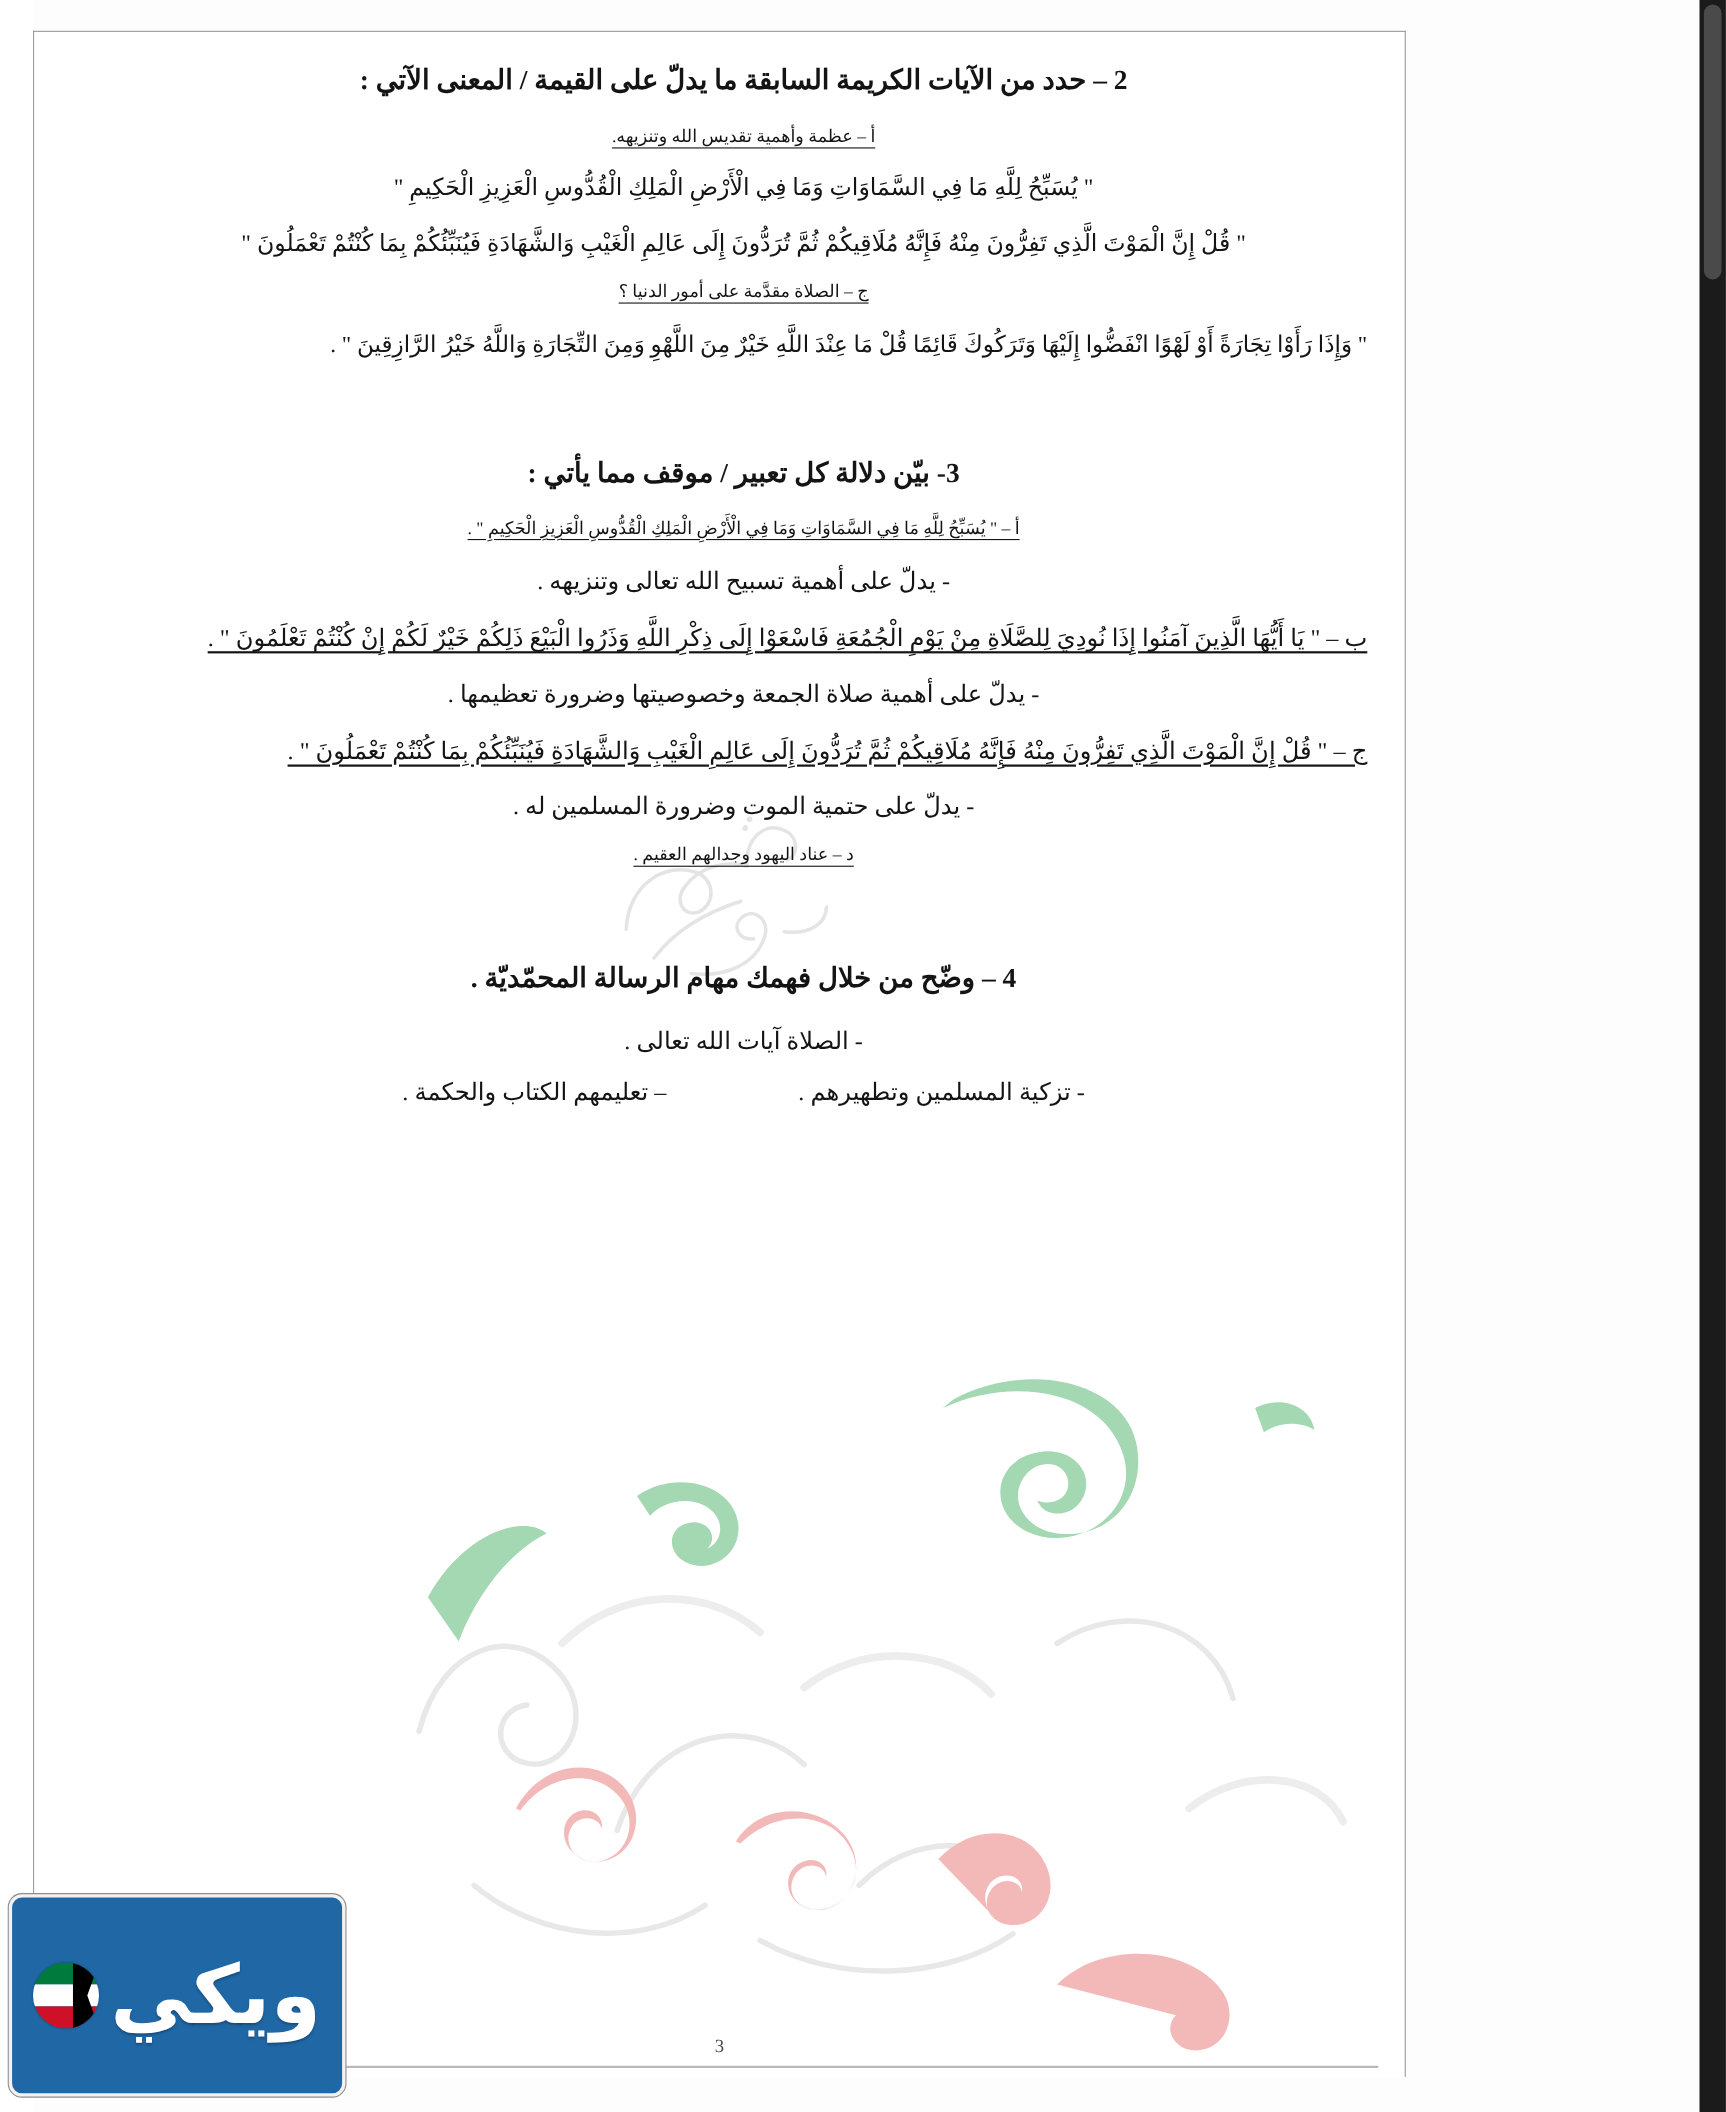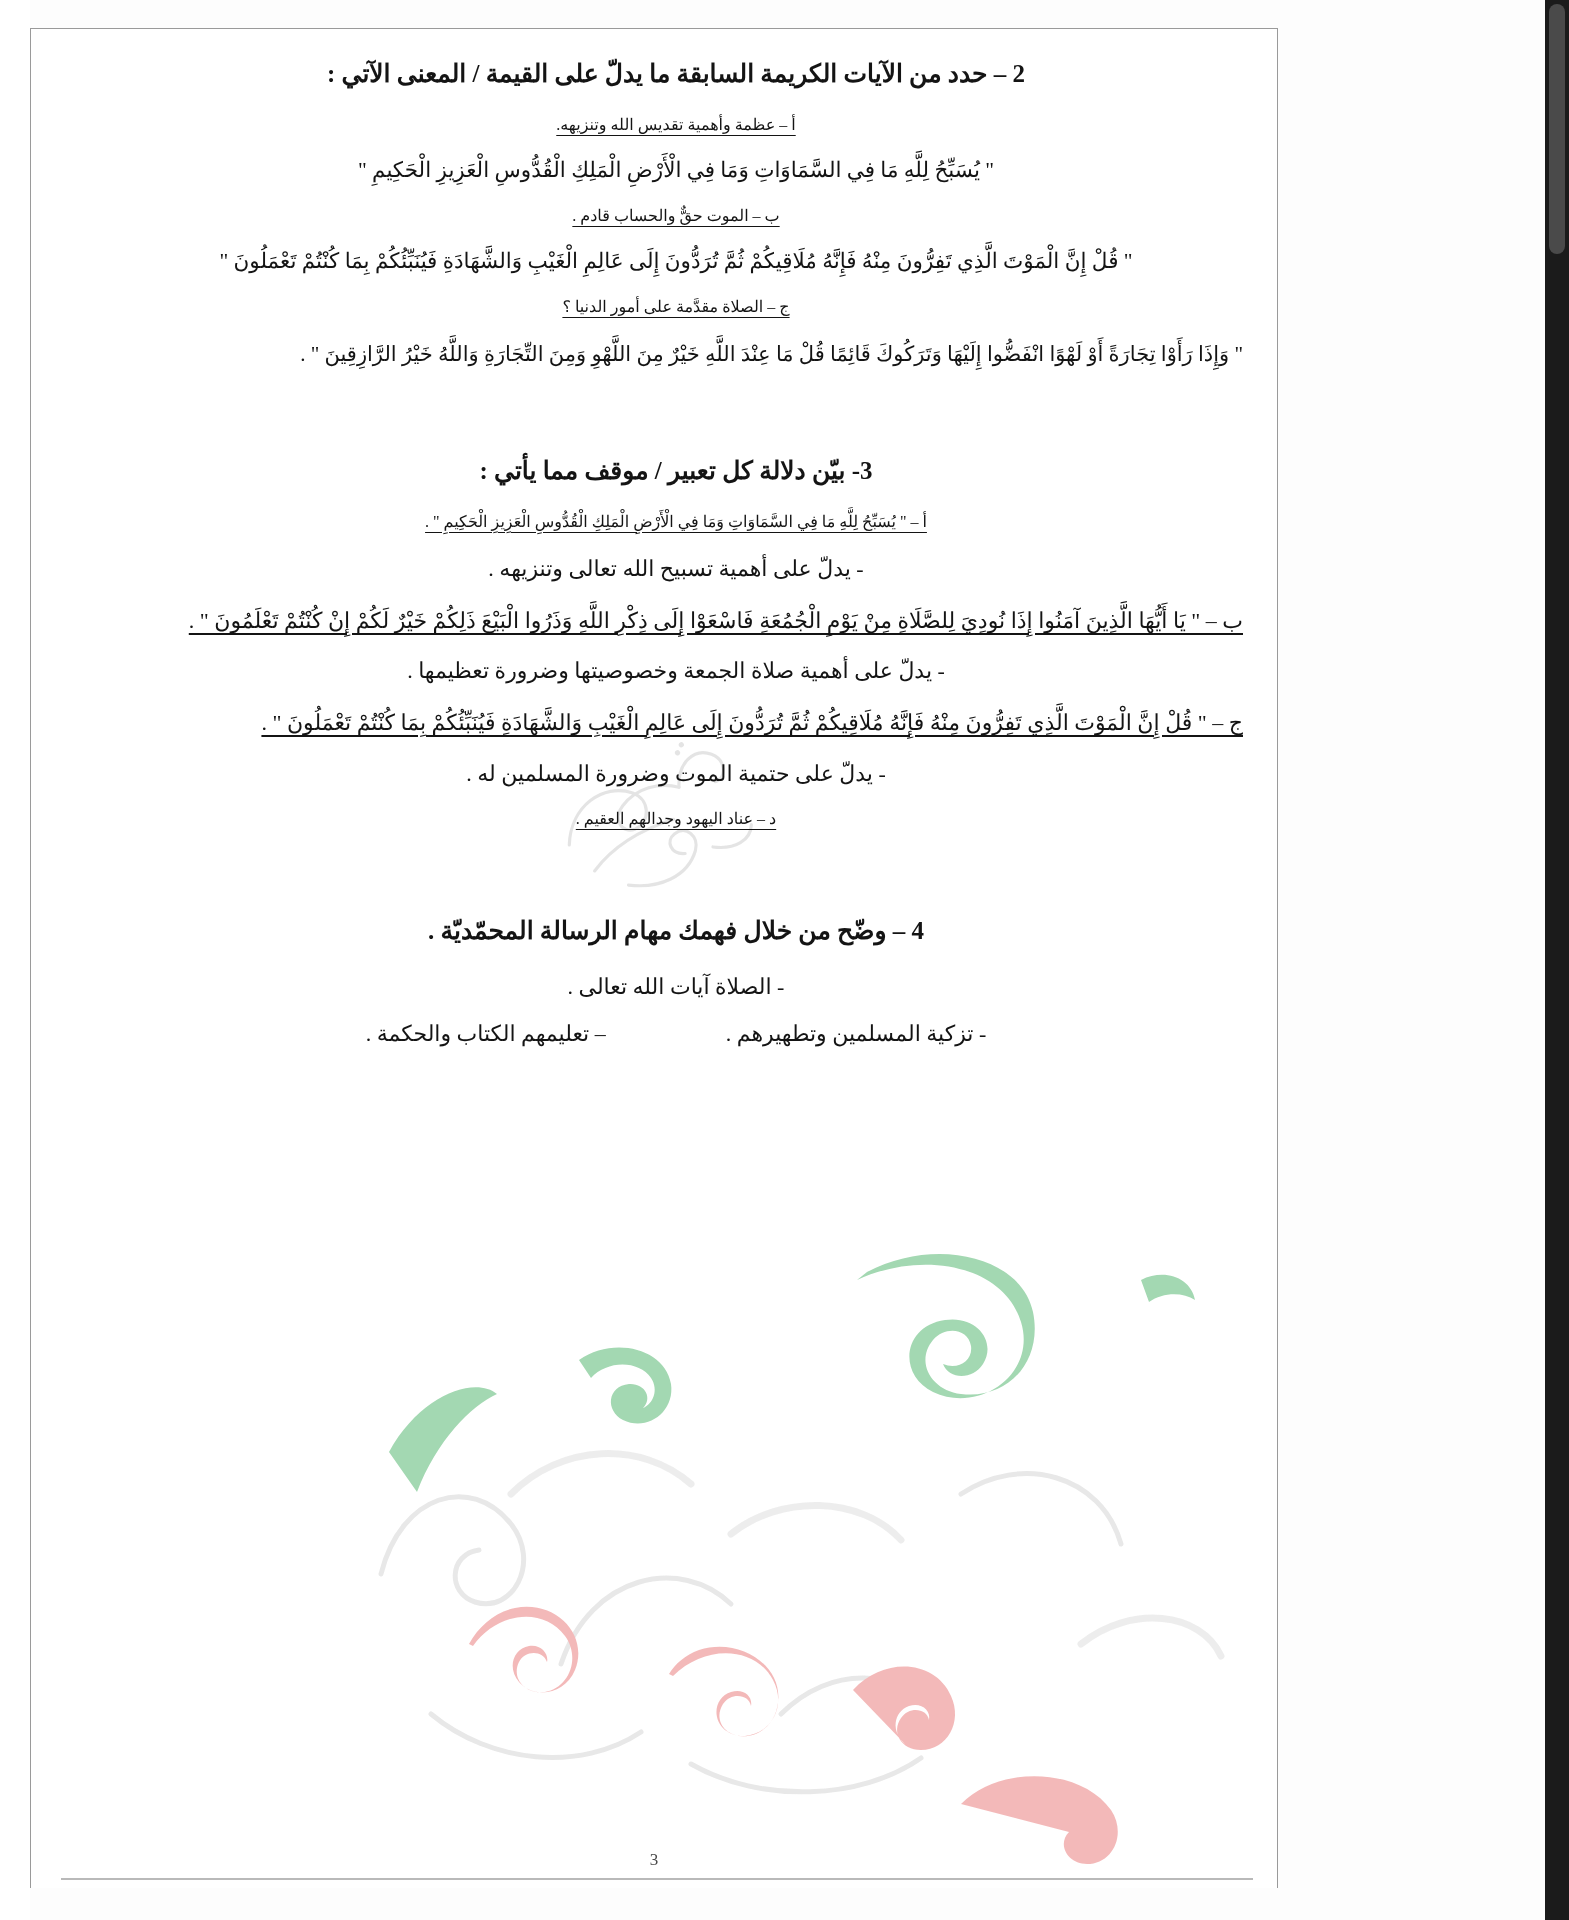--- a/index.html
+++ b/index.html
@@ -223,21 +223,20 @@
       </g>
     </svg>
 
     <div class="sheet-inner">
 
       <div class="q-head">2 – حدد من الآيات الكريمة السابقة ما يدلّ على القيمة / المعنى الآتي :</div>
 
       <div class="prompt">أ – عظمة وأهمية تقديس الله وتنزيهه.</div>
       <div class="verse">" يُسَبِّحُ لِلَّهِ مَا فِي السَّمَاوَاتِ وَمَا فِي الْأَرْضِ الْمَلِكِ الْقُدُّوسِ الْعَزِيزِ الْحَكِيمِ "</div>
 
-      <div class="prompt">ب – الموت حقٌّ والحساب قادم .</div>
       <div class="verse">" قُلْ إِنَّ الْمَوْتَ الَّذِي تَفِرُّونَ مِنْهُ فَإِنَّهُ مُلَاقِيكُمْ ثُمَّ تُرَدُّونَ إِلَى عَالِمِ الْغَيْبِ وَالشَّهَادَةِ فَيُنَبِّئُكُمْ بِمَا كُنْتُمْ تَعْمَلُونَ "</div>
 
       <div class="prompt">ج – الصلاة مقدَّمة على أمور الدنيا ؟</div>
       <div class="verse-block">" وَإِذَا رَأَوْا تِجَارَةً أَوْ لَهْوًا انْفَضُّوا إِلَيْهَا وَتَرَكُوكَ قَائِمًا قُلْ مَا عِنْدَ اللَّهِ خَيْرٌ مِنَ اللَّهْوِ وَمِنَ التِّجَارَةِ وَاللَّهُ خَيْرُ الرَّازِقِينَ " .</div>
 
       <div class="gap-lg"></div>
 
       <div class="q-head">3- بيّن دلالة كل تعبير / موقف مما يأتي :</div>
 
       <div class="prompt">أ – " يُسَبِّحُ لِلَّهِ مَا فِي السَّمَاوَاتِ وَمَا فِي الْأَرْضِ الْمَلِكِ الْقُدُّوسِ الْعَزِيزِ الْحَكِيمِ " .</div>
@@ -261,18 +260,27 @@
         <span>- تزكية المسلمين وتطهيرهم .</span>
         <span>– تعليمهم الكتاب والحكمة .</span>
       </div>
 
     </div>
 
     <div class="page-rule"></div>
     <div class="page-number">3</div>
   </div>
 
+  <div class="wiki-badge">
+    <span class="wiki-badge-text">ويكي</span>
+    <span class="kw-flag">
+      <i class="g"></i>
+        <i class="w"></i>
+        <i class="r"></i>
+        <i class="k"></i>
+    </span>
+  </div>
 
   <div class="scroll-strip">
     <div class="scroll-thumb"></div>
   </div>
 
 </div>
 
 </body></html>

